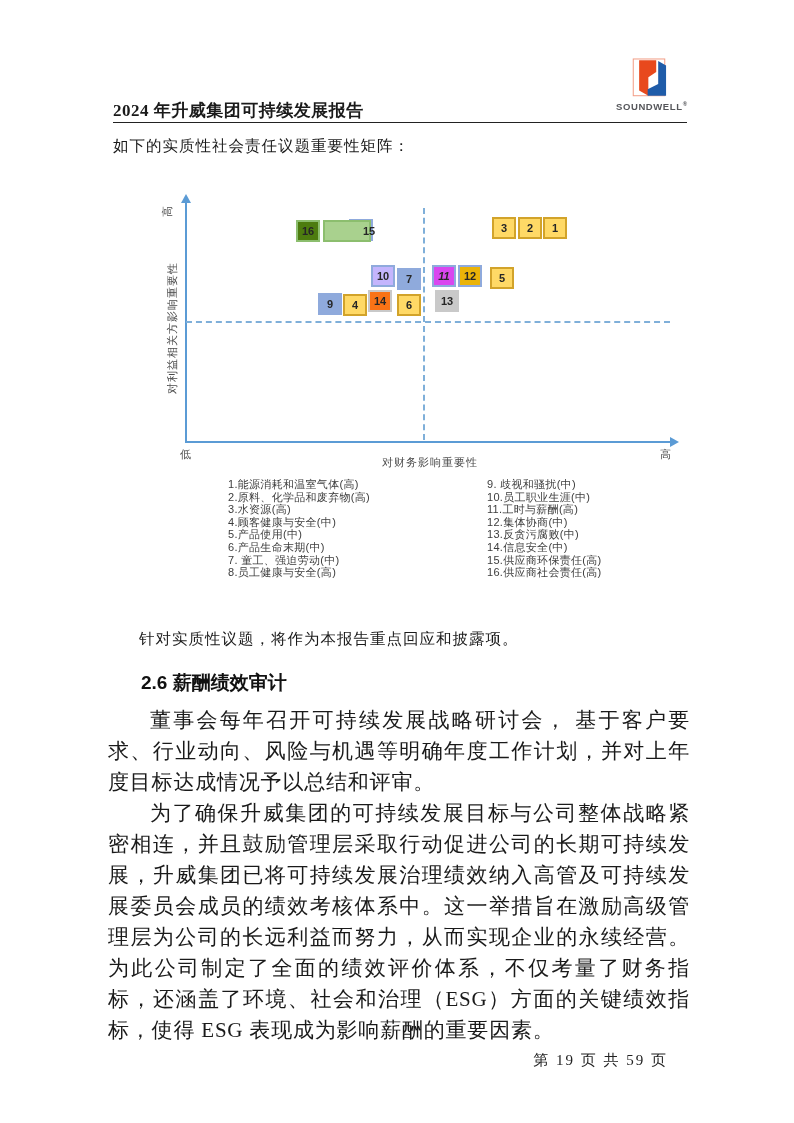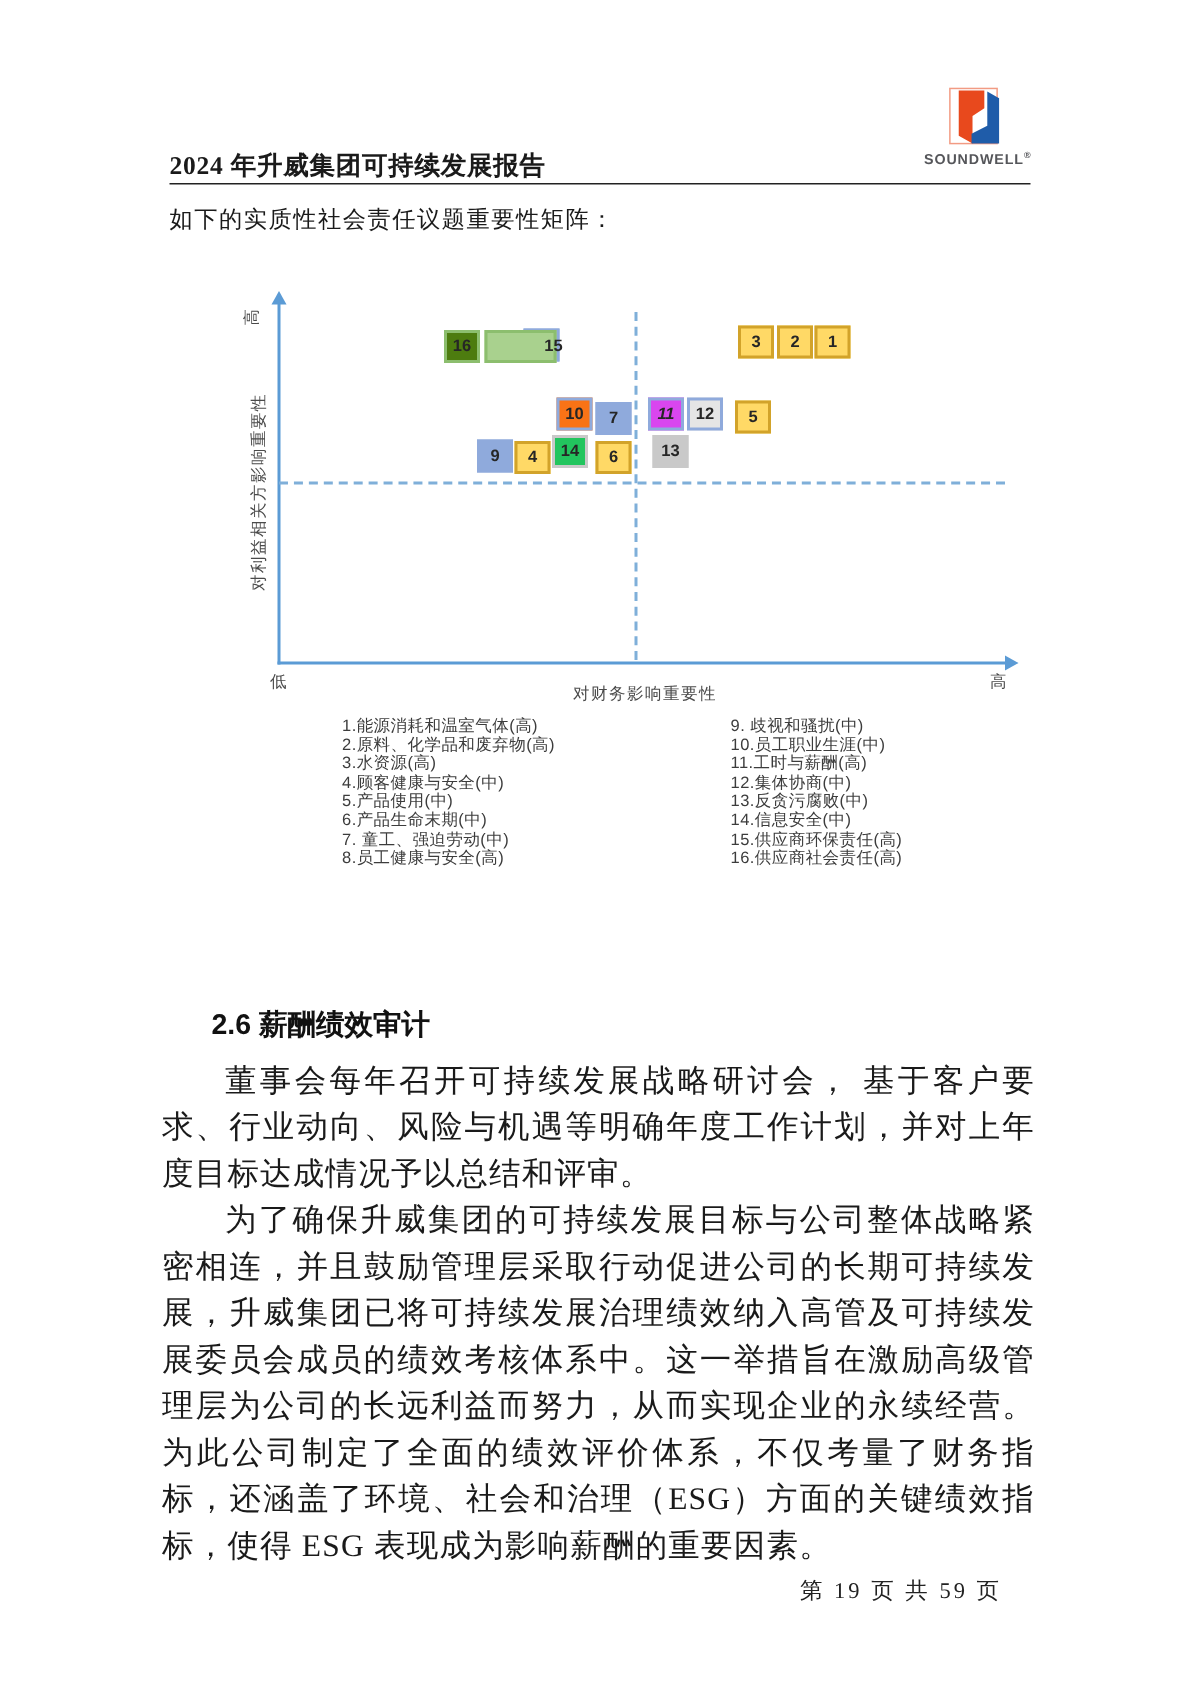--- a/index.html
+++ b/index.html
@@ -91,25 +91,25 @@
     <div>
         <div class="mbox" title="能源消耗和温室气体(高)" style="left: 433px; top: 47px; background: rgb(255, 217, 102); border-color: rgb(210, 163, 42);">1</div>
         <div class="mbox" title="原料、化学品和废弃物(高)" style="left: 408px; top: 47px; background: rgb(255, 217, 102); border-color: rgb(210, 163, 42);">2</div>
         <div class="mbox" title="水资源(高)" style="left: 382px; top: 47px; background: rgb(255, 217, 102); border-color: rgb(210, 163, 42);">3</div>
         <div class="mbox" title="顾客健康与安全(中)" style="left: 233px; top: 124px; background: rgb(255, 217, 102); border-color: rgb(210, 163, 42);">4</div>
         <div class="mbox" title="产品使用(中)" style="left: 380px; top: 97px; background: rgb(255, 217, 102); border-color: rgb(210, 163, 42);">5</div>
         <div class="mbox" title="产品生命末期(中)" style="left: 287px; top: 124px; background: rgb(255, 217, 102); border-color: rgb(210, 163, 42);">6</div>
         <div class="mbox" title="童工、强迫劳动(中)" style="left: 287px; top: 98px; background: rgb(143, 170, 220); border-color: rgb(143, 170, 220);">7</div>
         <div class="mbox" title="员工健康与安全(高)" style="left: 239px; top: 49px; background: rgb(143, 170, 220); border-color: rgb(143, 170, 220);">8</div>
         <div class="mbox" title="歧视和骚扰(中)" style="left: 208px; top: 123px; background: rgb(143, 170, 220); border-color: rgb(143, 170, 220);">9</div>
-        <div class="mbox" title="员工职业生涯(中)" style="left: 261px; top: 95px; background: #f97316; border-color: rgb(143, 170, 220);">10</div>
+        <div class="mbox" title="员工职业生涯(中)" style="left: 261px; top: 95px; background: #c4b5fd; border-color: rgb(143, 170, 220);">10</div>
         <div class="mbox" title="工时与薪酬(高)" style="left: 322px; top: 95px; background: #d946ef; border-color: rgb(143, 170, 220); font-style: italic;">11</div>
-        <div class="mbox" title="集体协商(中)" style="left: 348px; top: 95px; background: #e5e5e5; border-color: rgb(143, 170, 220);">12</div>
+        <div class="mbox" title="集体协商(中)" style="left: 348px; top: 95px; background: #eab308; border-color: rgb(143, 170, 220);">12</div>
         <div class="mbox" title="反贪污腐败(中)" style="left: 325px; top: 120px; background: rgb(201, 201, 201); border-color: rgb(201, 201, 201);">13</div>
-        <div class="mbox" title="信息安全(中)" style="left: 258px; top: 120px; background: #22c55e; border-color: rgb(201, 201, 201);">14</div>
+        <div class="mbox" title="信息安全(中)" style="left: 258px; top: 120px; background: #f97316; border-color: rgb(201, 201, 201);">14</div>
         <div class="mbox" title="供应商环保责任(高)" style="left: 213px; top: 50px; background: rgb(169, 209, 142); border-color: rgb(140, 190, 110); padding-left: 44px;">15</div>
         <div class="mbox" title="供应商社会责任(高)" style="left: 186px; top: 50px; background: #4d7c0f; border-color: rgb(140, 190, 110); text-align: right;">16</div>
       </div>
 
     <div class="legend-col legend-left">
         <div>1.能源消耗和温室气体(高)</div>
         <div>2.原料、化学品和废弃物(高)</div>
         <div>3.水资源(高)</div>
         <div>4.顾客健康与安全(中)</div>
         <div>5.产品使用(中)</div>
@@ -122,20 +122,21 @@
         <div>10.员工职业生涯(中)</div>
         <div>11.工时与薪酬(高)</div>
         <div>12.集体协商(中)</div>
         <div>13.反贪污腐败(中)</div>
         <div>14.信息安全(中)</div>
         <div>15.供应商环保责任(高)</div>
         <div>16.供应商社会责任(高)</div>
       </div>
   </div>
 
+  <div class="after-chart-text">针对实质性议题，将作为本报告重点回应和披露项。</div>
   <h2 class="section-heading">2.6 薪酬绩效审计</h2>
   <div class="body-flow">
     <p>董事会每年召开可持续发展战略研讨会， 基于客户要求、行业动向、风险与机遇等明确年度工作计划，并对上年度目标达成情况予以总结和评审。</p>
     <p>为了确保升威集团的可持续发展目标与公司整体战略紧密相连，并且鼓励管理层采取行动促进公司的长期可持续发展，升威集团已将可持续发展治理绩效纳入高管及可持续发展委员会成员的绩效考核体系中。这一举措旨在激励高级管理层为公司的长远利益而努力，从而实现企业的永续经营。为此公司制定了全面的绩效评价体系，不仅考量了财务指标，还涵盖了环境、社会和治理（ESG）方面的关键绩效指标，使得 ESG 表现成为影响薪酬的重要因素。</p>
   </div>
 
   <div class="page-footer">第 19 页 共 59 页</div>
 </div>
 
 </body></html>

